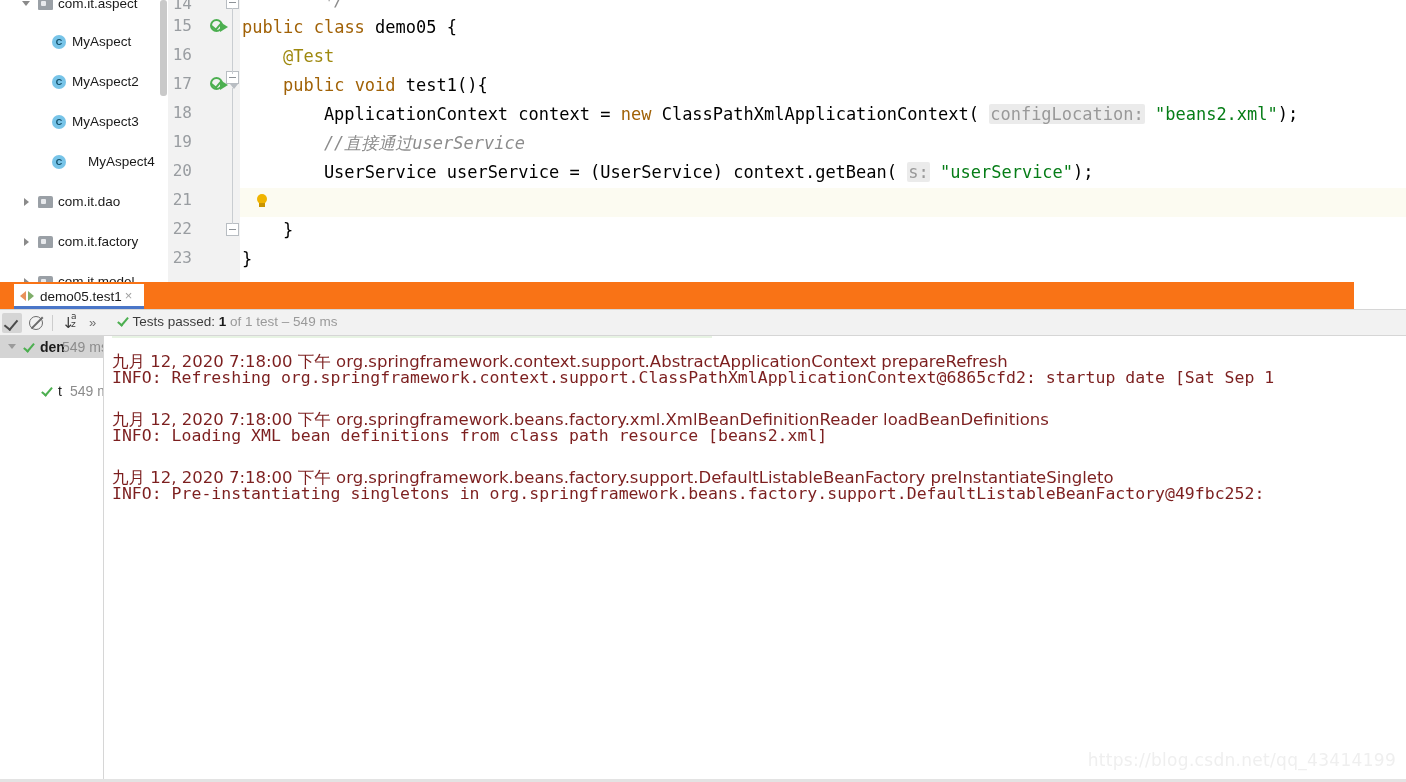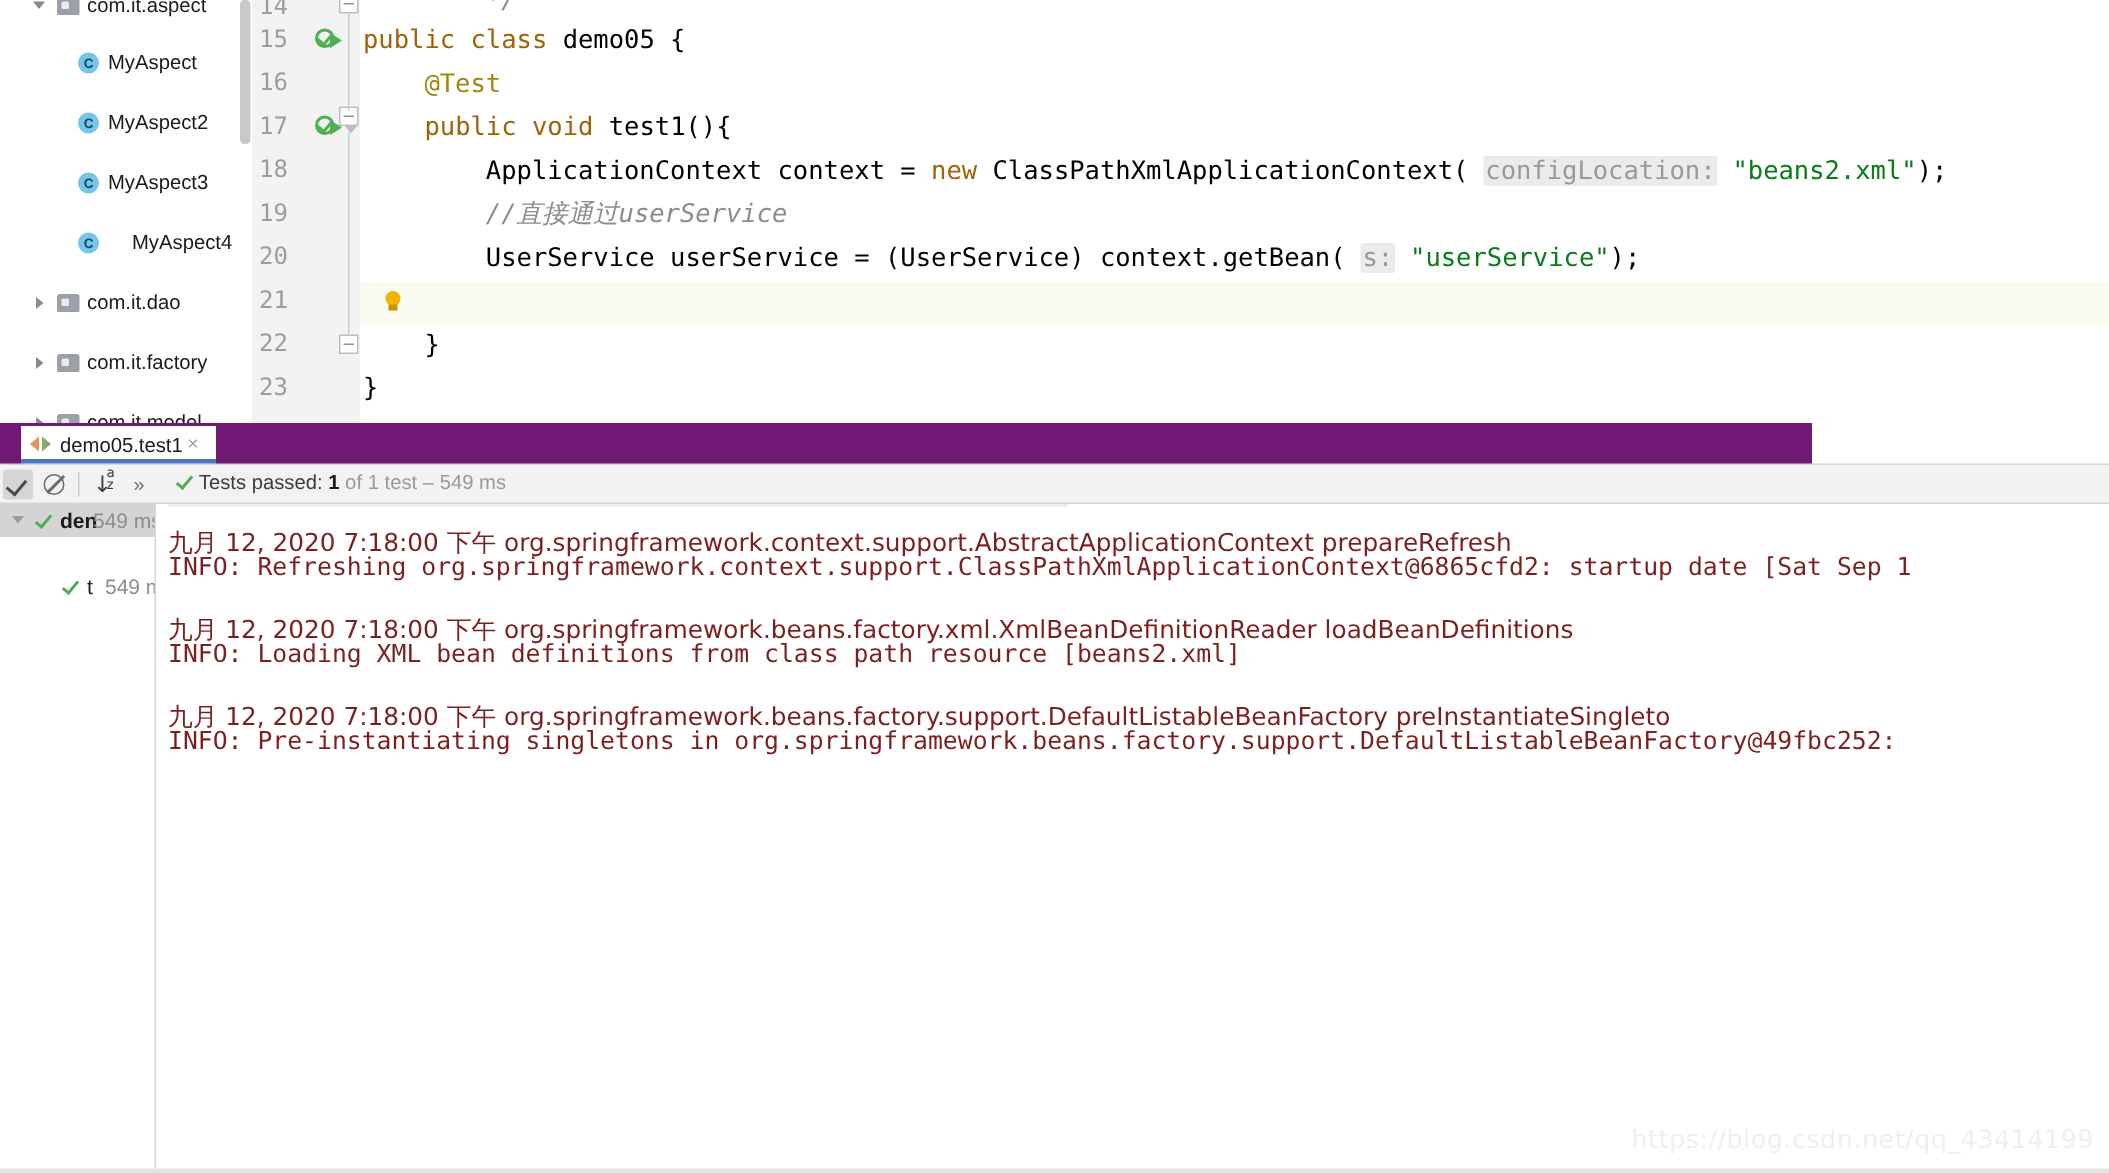--- a/index.html
+++ b/index.html
@@ -61,21 +61,21 @@
   .kw{color:#a16207;}
   .anno{color:#9e880d;}
   .str{color:#067d17;}
   .num{color:#1750eb;}
   .cmt{color:#8c8c8c;font-style:italic;}
   .hint{color:#999999;background:#ebebeb;border-radius:2px;padding:0 1px;}
   .id{color:#000000;}
 
   
   .runpanel{position:absolute;left:0;top:282px;width:1406px;height:500px;background:#fff;}
-  .tabstrip{position:absolute;left:0;top:0;width:1208px;height:28px;background:#701a75;}
+  .tabstrip{position:absolute;left:0;top:0;width:1354px;height:28px;background:#f97316;}
   .tabstrip .divider{position:absolute;left:0;top:27px;width:1406px;height:1px;background:#d6d6d6;}
   .tab{position:absolute;left:14px;top:2px;height:25px;line-height:25px;padding:0 22px 0 26px;
        background:#ffffff;font-size:13.5px;color:#1a1a1a;}
   .tab .underline{position:absolute;left:0;bottom:0;width:100%;height:3px;background:#4a76c8;}
   .tab .runtab-ico{position:absolute;left:6px;top:7px;width:14px;height:11px;}
   .tab .runtab-ico .lt{position:absolute;left:0;top:0;width:0;height:0;
     border-right:6px solid #e8915a;border-top:5.5px solid transparent;border-bottom:5.5px solid transparent;}
   .tab .runtab-ico .rt{position:absolute;right:0;top:0;width:0;height:0;
     border-left:6px solid #7fae6a;border-top:5.5px solid transparent;border-bottom:5.5px solid transparent;}
   .tab .closex{position:absolute;right:6px;top:5px;width:13px;height:13px;color:#a0a0a0;font-size:13px;line-height:13px;}

